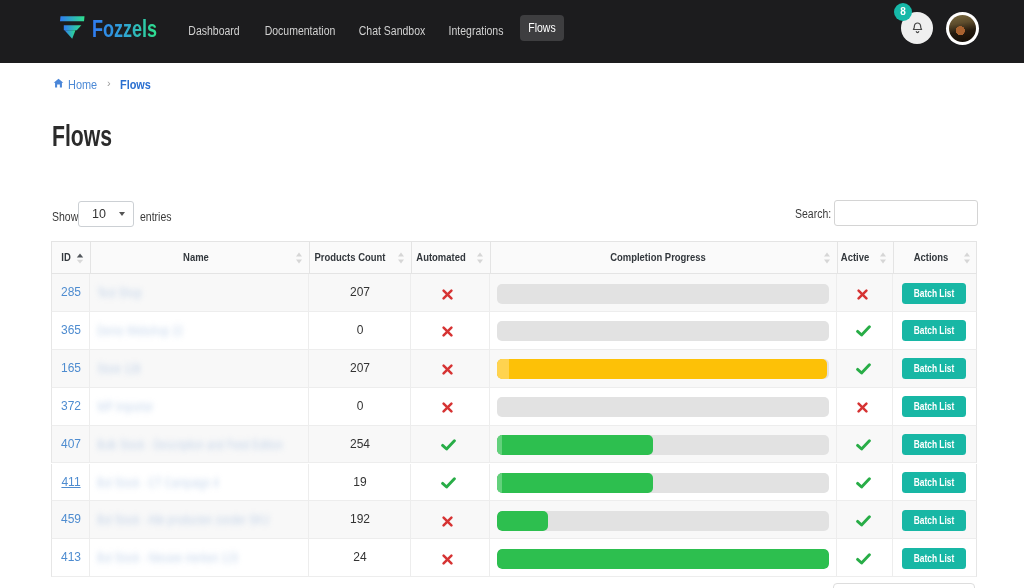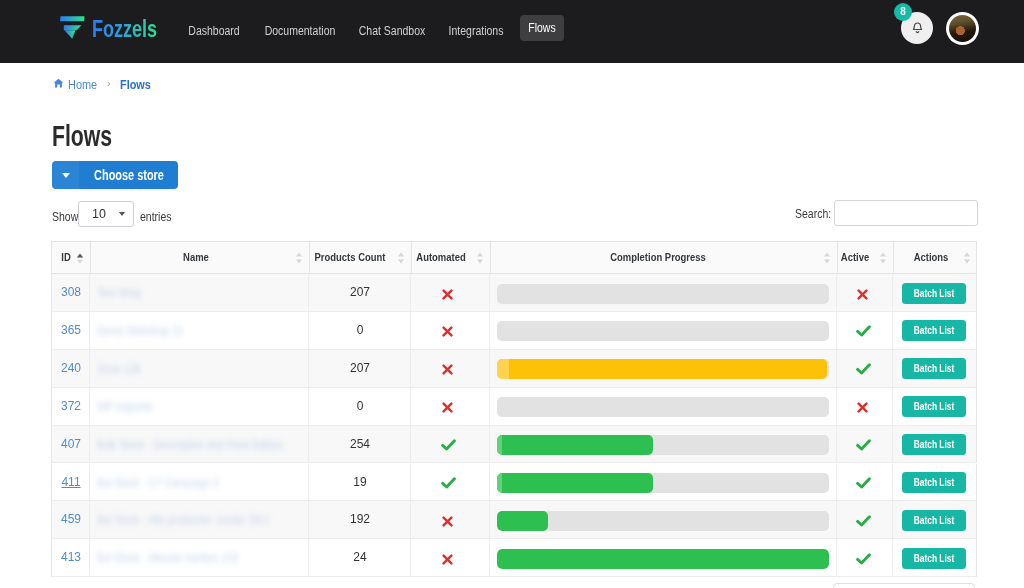--- a/index.html
+++ b/index.html
@@ -98,27 +98,20 @@
 
   <svg class="abs" style="left:53px;top:78px" width="11" height="10" viewBox="0 0 16 16" preserveAspectRatio="none">
     <path d="M8 1 L15 7.5 h-2 V15 H10 v-4.5 H6 V15 H3 V7.5 H1 Z" fill="#4a86d8"></path>
   </svg>
   <span class="abs cxl bc" style="left:68px; top:77px; color:#4d8ad6;">Home</span>
   <span class="abs bc" style="left:107px; top:77px; color:#9a9a9a; font-size:11px;">›</span>
   <span class="abs cxl bc" style="left:120px; top:77px; color:#2a6fd0; font-weight:bold;">Flows</span>
 
   <div class="abs" style="left:52px; top:120px; font-size:29px; font-weight:bold; color:#2b2b2b; transform:scaleX(.73); transform-origin:left top;">Flows</div>
 
-  <div id="choosestore">
-    <div class="seg"></div>
-    <div class="caret"></div>
-    <div class="lbl">
-        <span class="cx" style="transform:translateX(-50%) scaleX(.78); position:absolute; left:0; white-space:nowrap;">Choose store</span>
-      </div>
-  </div>
 
   <span class="abs cxl gray" style="left:52px; top:210px; font-size:12.5px;">Show</span>
   <div id="showsel">
       <span class="val">10</span>
       <span class="car"></span>
     </div>
   <span class="abs cxl gray" style="left:140px; top:210px; font-size:12.5px;">entries</span>
   <span class="abs cxl gray" style="left:795px; top:207px; font-size:12.5px;">Search:</span>
   <div id="searchbox"></div>
 
@@ -166,21 +159,21 @@
           <path d="M4 11.5 L7 7.5 H1 Z" fill="#d6d6d6"></path>
         </svg>
 </div>
 <div class="row odd" style="top:33.0px;">
 <div class="vline" style="left:37px;"></div>
 <div class="vline" style="left:255.5px;"></div>
 <div class="vline" style="left:358px;"></div>
 <div class="vline" style="left:437px;"></div>
 <div class="vline" style="left:784px;"></div>
 <div class="vline" style="left:839.5px;"></div>
-<span class="idlink" style="top:11px;">308</span>
+<span class="idlink" style="top:11px;">285</span>
 <span class="blob" style="top:12px;">Test Shop</span>
 <span class="cnt" style="top:11px;">207</span>
 <svg class="mark" style="left:390px;top:14.5px" width="11" height="11" viewBox="0 0 11 11">
           <path d="M1.6 1.6 L9.4 9.4 M9.4 1.6 L1.6 9.4" stroke="#d63333" stroke-width="2.5" stroke-linecap="round"></path>
         </svg>
 <div class="track" style="top:9.5px;">
 </div>
 <svg class="mark" style="left:804.8px;top:14.5px" width="11" height="11" viewBox="0 0 11 11">
           <path d="M1.6 1.6 L9.4 9.4 M9.4 1.6 L1.6 9.4" stroke="#d63333" stroke-width="2.5" stroke-linecap="round"></path>
         </svg>
@@ -210,21 +203,21 @@
           <span class="cx" style="transform:translateX(-50%) scaleX(.84);">Batch List</span>
         </div>
 </div>
 <div class="row odd" style="top:108.8px;">
 <div class="vline" style="left:37px;"></div>
 <div class="vline" style="left:255.5px;"></div>
 <div class="vline" style="left:358px;"></div>
 <div class="vline" style="left:437px;"></div>
 <div class="vline" style="left:784px;"></div>
 <div class="vline" style="left:839.5px;"></div>
-<span class="idlink" style="top:11px;">240</span>
+<span class="idlink" style="top:11px;">165</span>
 <span class="blob" style="top:12px;">Store 128</span>
 <span class="cnt" style="top:11px;">207</span>
 <svg class="mark" style="left:390px;top:14.5px" width="11" height="11" viewBox="0 0 11 11">
           <path d="M1.6 1.6 L9.4 9.4 M9.4 1.6 L1.6 9.4" stroke="#d63333" stroke-width="2.5" stroke-linecap="round"></path>
         </svg>
 <div class="track" style="top:9.5px;">
 <div class="fill" style="width:330px;background:#fdc107;"></div>
 <div class="fill" style="width:12px;background:#ffd34f;border-radius:5px 0 0 5px;"></div>
 </div>
 <svg class="mark" style="left:804.3px;top:13.5px" width="15" height="12" viewBox="0 0 15 12">

